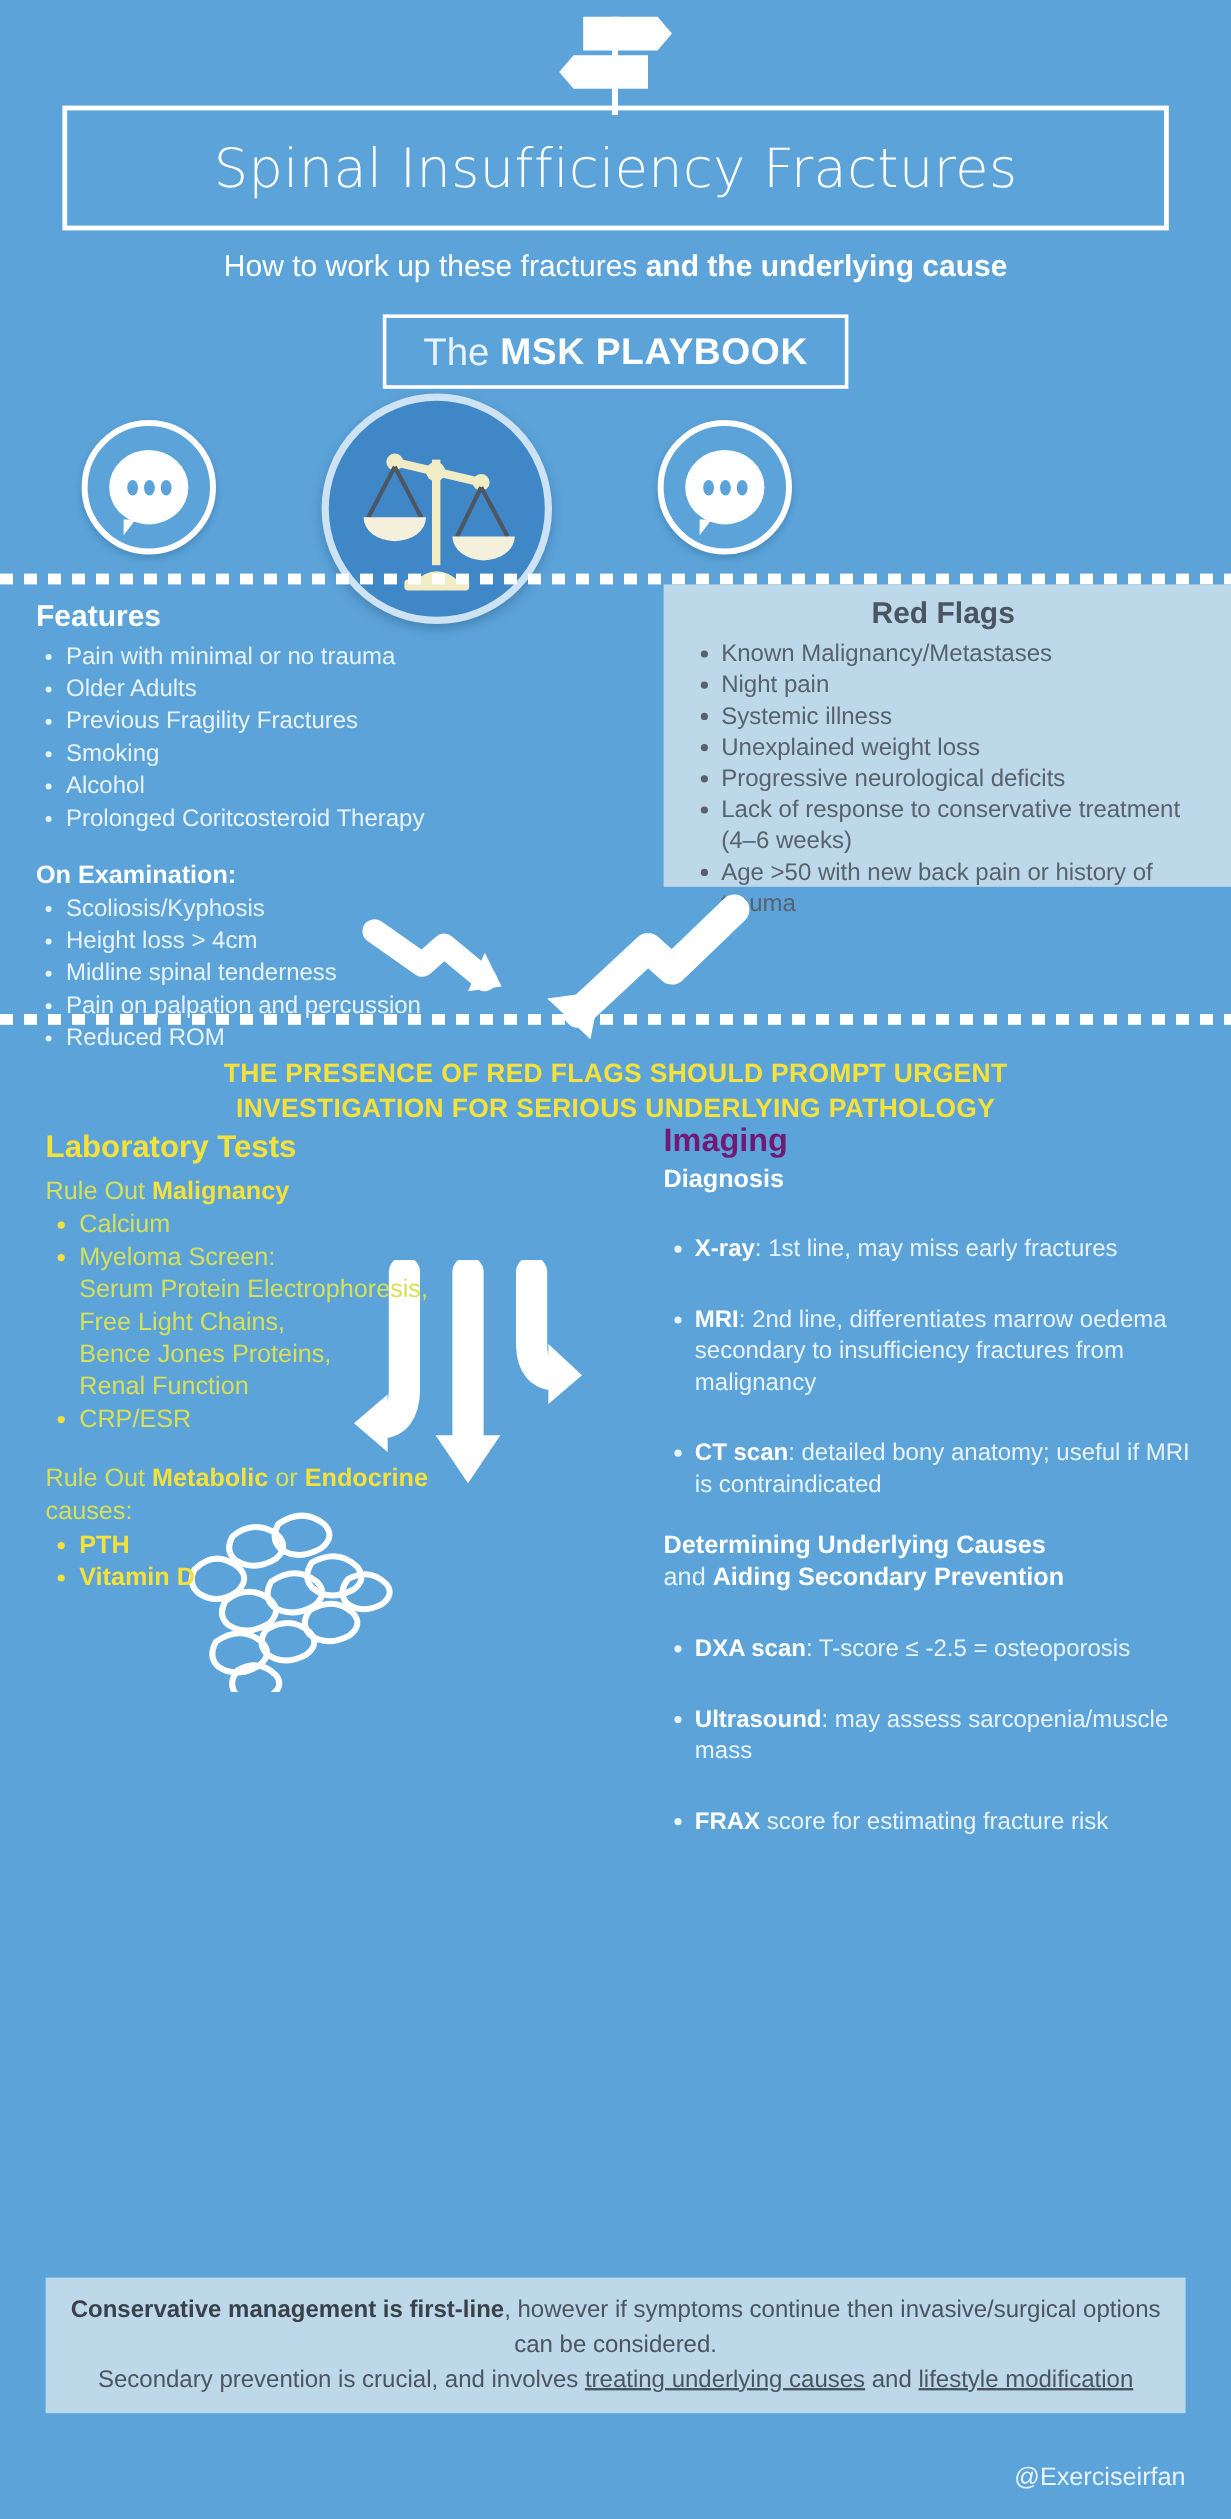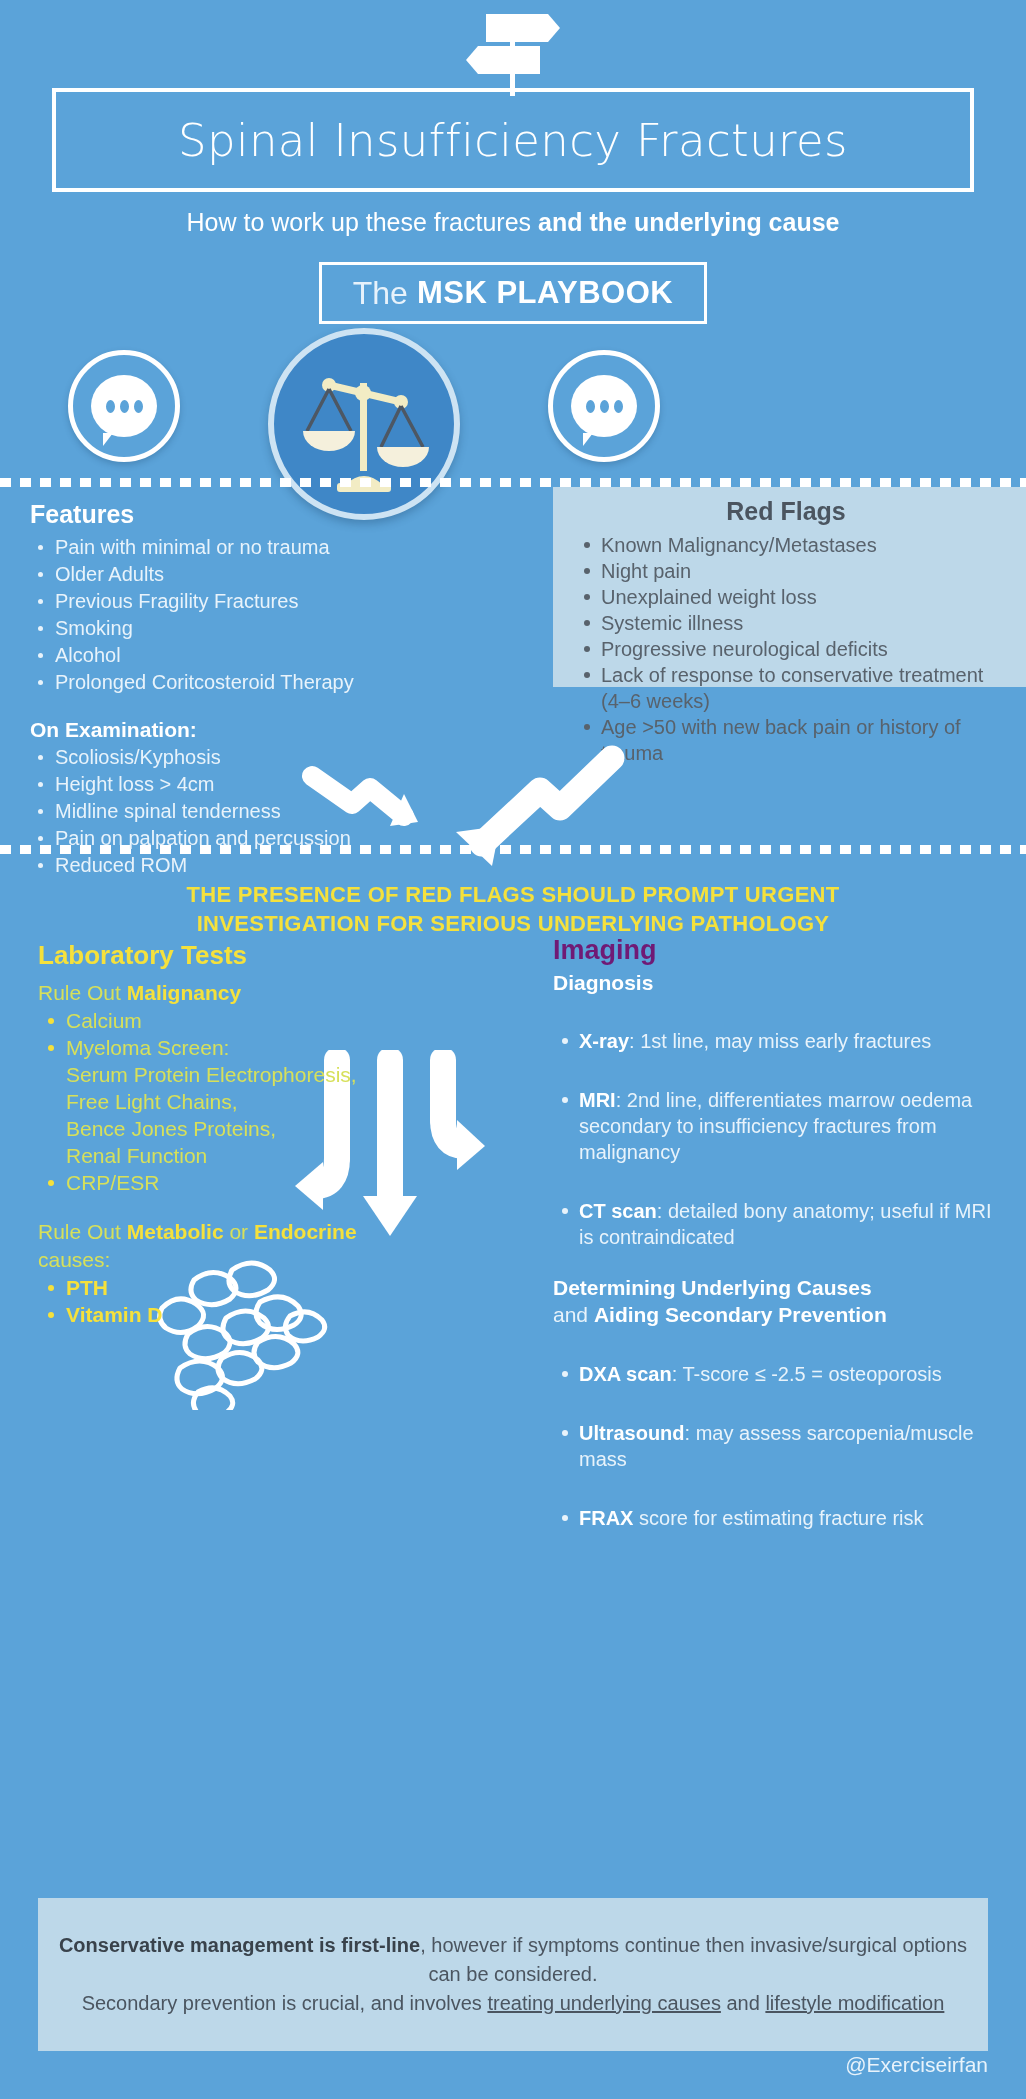--- a/index.html
+++ b/index.html
@@ -161,21 +161,21 @@
   }
   .subh {
     font-size: 21px; font-weight: 700; color: #ffffff;
     margin-top: 22px; margin-bottom: 2px;
   }
 
   
   .redflags {
     position: absolute;
     left: 553px; top: 487px;
-    width: 473px; height: 200px;
+    width: 473px; height: 252px;
     background: #bdd8e9;
     padding: 10px 31px 12px 24px;
   }
   .redflags h2 {
     text-align: center;
     color: #4b5560;
     font-size: 25px;
     font-weight: 700;
     margin-bottom: 6px;
   }
@@ -267,21 +267,21 @@
   }
   .imaging li b { color: #ffffff; font-weight: 700; }
   .imaging .gap { height: 24px; }
   .imaging .causes-h { font-size: 21px; line-height: 27px; color: #e8f3fb; }
   .imaging .causes-h b { color: #ffffff; font-weight: 700; }
 
   
   .footerbox {
     position: absolute;
     left: 38px; top: 1898px;
-    width: 950px; height: 153px;
+    width: 950px; height: 113px;
     background: #bdd8e9;
     display: flex; flex-direction: column;
     align-items: center; justify-content: center;
     padding: 6px 20px;
   }
   .footerbox p {
     text-align: center;
     color: #4b5560;
     font-size: 20px;
     line-height: 29px;
@@ -369,22 +369,22 @@
       <li>Pain on palpation and percussion</li>
       <li>Reduced ROM</li>
     </ul>
   </div>
 
   <div class="redflags">
     <h2>Red Flags</h2>
     <ul>
       <li>Known Malignancy/Metastases</li>
       <li>Night pain</li>
+      <li>Systemic illness</li>
       <li>Unexplained weight loss</li>
-      <li>Systemic illness</li>
       <li>Progressive neurological deficits</li>
       <li>Lack of response to conservative treatment (4–6 weeks)</li>
       <li>Age &gt;50 with new back pain or history of trauma</li>
     </ul>
   </div>
 
   <svg class="arrow-a" width="130" height="90" viewBox="0 0 130 90">
     <path d="M12 16 L52 44 L70 28 L104 56" stroke="#ffffff" stroke-width="20" fill="none" stroke-linecap="round" stroke-linejoin="round"></path>
     <polygon points="104,34 118,62 90,66" fill="#ffffff"></polygon>
   </svg>

